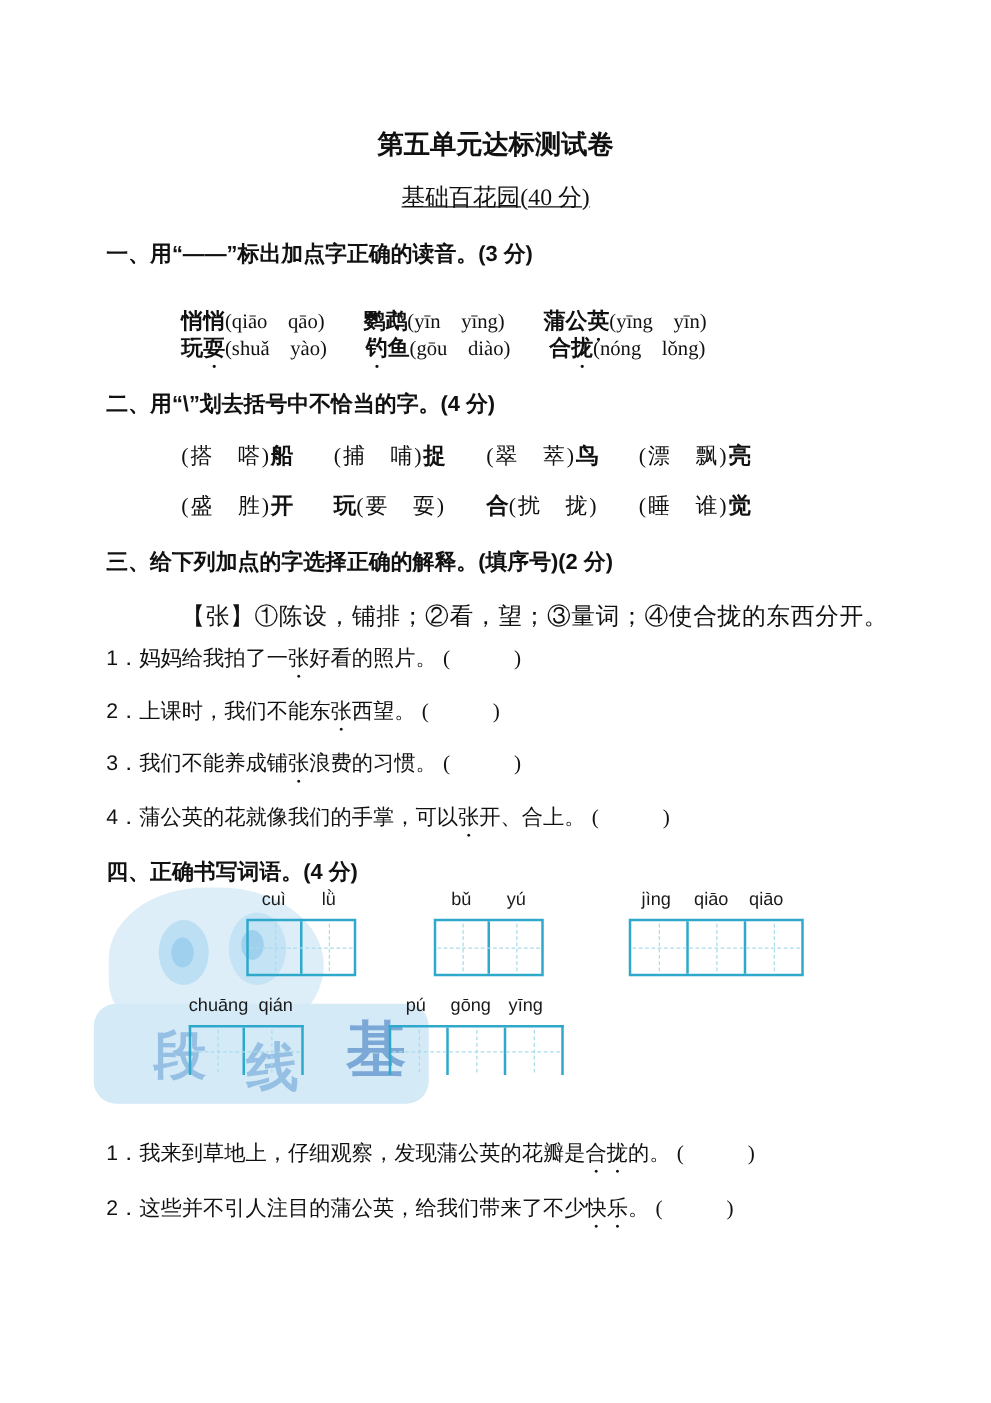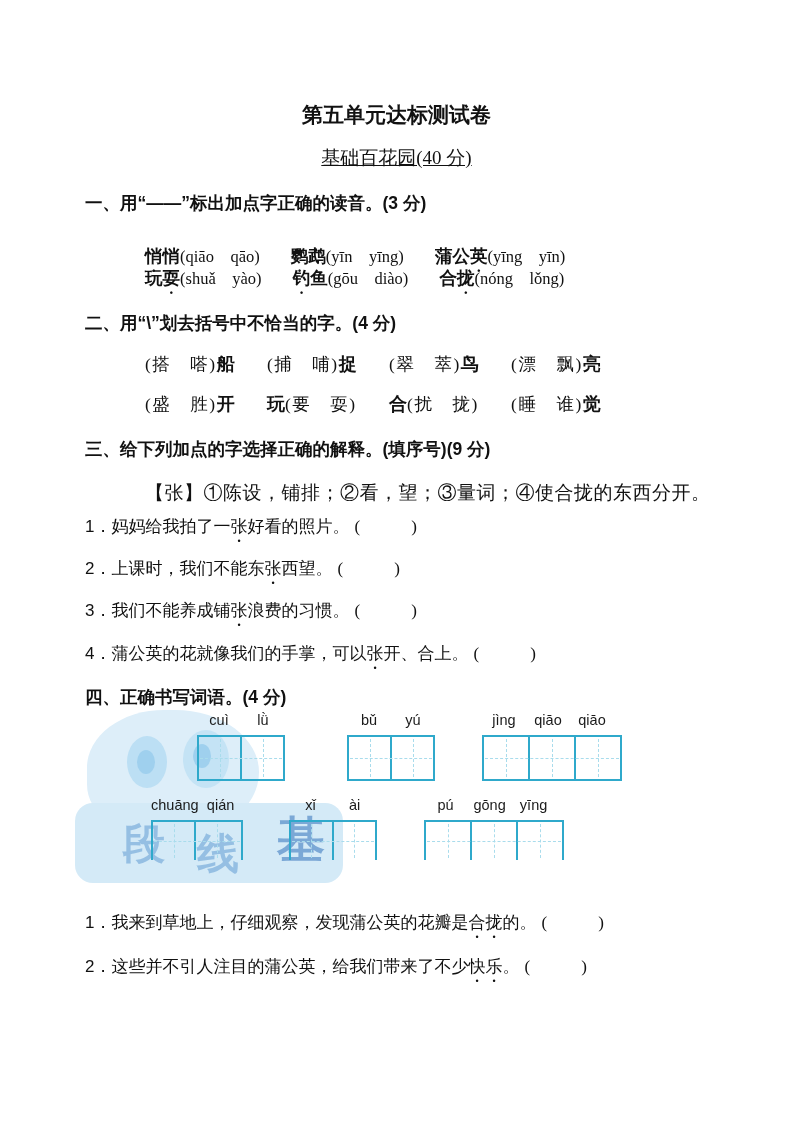--- a/index.html
+++ b/index.html
@@ -62,21 +62,21 @@
        font-size:14.5px;color:#1a1a1a;}
   .gs{flex:0 0 44px;display:flex;justify-content:center;}
   .tian{display:flex;border:2px solid #2fa9cb;position:relative;background:transparent;}
   .tian::after{content:"";position:absolute;left:1px;right:1px;top:50%;border-top:1px dashed #a9dcec;}
   .cell{width:41px;height:42px;position:relative;}
   .t3 .cell{width:44px;}
   .cell + .cell{border-left:2px solid #2fa9cb;}
   .cell::before{content:"";position:absolute;top:2px;bottom:2px;left:50%;border-left:1px dashed #a9dcec;}
   .row2 .tian{border-bottom:none;}
   .row2 .cell{height:38px;}
-  .mlA{margin-left:46px;} .mlB{margin-left:62px;} .mlC{margin-left:47px;}
+  .mlA{margin-left:46px;} .mlB{margin-left:62px;} .mlC{margin-left:68px;}
   
   .watermark{position:absolute;left:75px;top:708px;width:280px;height:176px;z-index:0;}
   .wm-head{position:absolute;left:12px;top:2px;width:172px;height:128px;background:#ddeef9;border-radius:48% 52% 55% 45%;}
   .wm-body{position:absolute;left:0px;top:95px;width:268px;height:80px;background:#d4eaf7;border-radius:18px;}
   .wm-eye1{position:absolute;left:52px;top:28px;width:40px;height:52px;background:#bcdff4;border-radius:50%;}
   .wm-eye2{position:absolute;left:108px;top:22px;width:46px;height:58px;background:#c4e3f5;border-radius:50%;}
   .wm-eye1::after,.wm-eye2::after{content:"";position:absolute;left:10px;top:14px;width:18px;height:24px;background:#9fd0ee;border-radius:50%;}
   .wm-char{position:absolute;font-size:42px;font-weight:bold;
            font-family:"Liberation Sans","DejaVu Sans",sans-serif;
            color:rgba(110,165,215,0.62);}
@@ -125,21 +125,21 @@
     <span class="cgroup"><span class="bchar"></span><span class="paren">(漂　飘)</span><span class="bchar">亮</span></span>
   </div>
 
   <div class="abs s2row" style="top:392px">
     <span class="cgroup"><span class="bchar"></span><span class="paren">(盛　胜)</span><span class="bchar">开</span></span>
     <span class="cgroup"><span class="bchar">玩</span><span class="paren">(要　耍)</span><span class="bchar"></span></span>
     <span class="cgroup"><span class="bchar">合</span><span class="paren">(扰　拢)</span><span class="bchar"></span></span>
     <span class="cgroup"><span class="bchar"></span><span class="paren">(睡　谁)</span><span class="bchar">觉</span></span>
   </div>
 
-  <div class="abs heading" style="top:437px">三、给下列加点的字选择正确的解释。(填序号)(9 分)</div>
+  <div class="abs heading" style="top:437px">三、给下列加点的字选择正确的解释。(填序号)(2 分)</div>
   <div class="abs defline" style="top:480px">【张】①陈设，铺排；②看，望；③量词；④使合拢的东西分开。</div>
 
   <div class="abs item" style="top:515px"><span>1．</span><span>妈妈给我拍了一</span><span class="dot">张</span><span>好看的照片。</span><span class="blank">(　　　)</span></div>
   <div class="abs item" style="top:557px"><span>2．</span><span>上课时，我们不能东</span><span class="dot">张</span><span>西望。</span><span class="blank">(　　　)</span></div>
   <div class="abs item" style="top:599px"><span>3．</span><span>我们不能养成铺</span><span class="dot">张</span><span>浪费的习惯。</span><span class="blank">(　　　)</span></div>
   <div class="abs item" style="top:642px"><span>4．</span><span>蒲公英的花就像我们的手掌，可以</span><span class="dot">张</span><span>开、合上。</span><span class="blank">(　　　)</span></div>
 
   <div class="abs heading" style="top:685px">四、正确书写词语。(4 分)</div>
 
   <div class="abs gridrow" style="top:712px;left:151px">
@@ -181,30 +181,20 @@
     <div class="ggroup">
       <div class="gpy">
           <span class="gs">chuāng</span>
           <span class="gs">qián</span>
         </div>
       <div class="tian t2">
           <div class="cell"></div>
           <div class="cell"></div>
         </div>
     </div>
-    <div class="ggroup mlA">
-      <div class="gpy">
-          <span class="gs">xǐ</span>
-          <span class="gs">ài</span>
-        </div>
-      <div class="tian t2">
-          <div class="cell"></div>
-          <div class="cell"></div>
-        </div>
-    </div>
     <div class="ggroup mlC">
       <div class="gpy">
           <span class="gs">pú</span>
           <span class="gs">gōng</span>
           <span class="gs">yīng</span>
         </div>
       <div class="tian t3">
           <div class="cell"></div>
           <div class="cell"></div>
           <div class="cell"></div>

